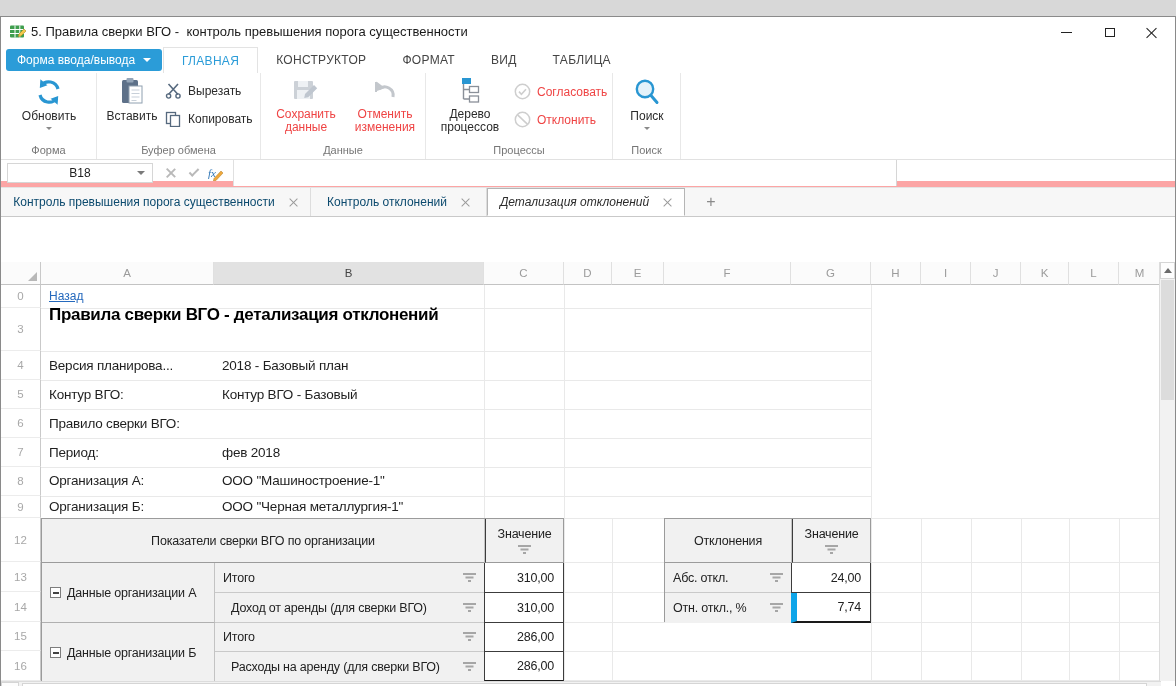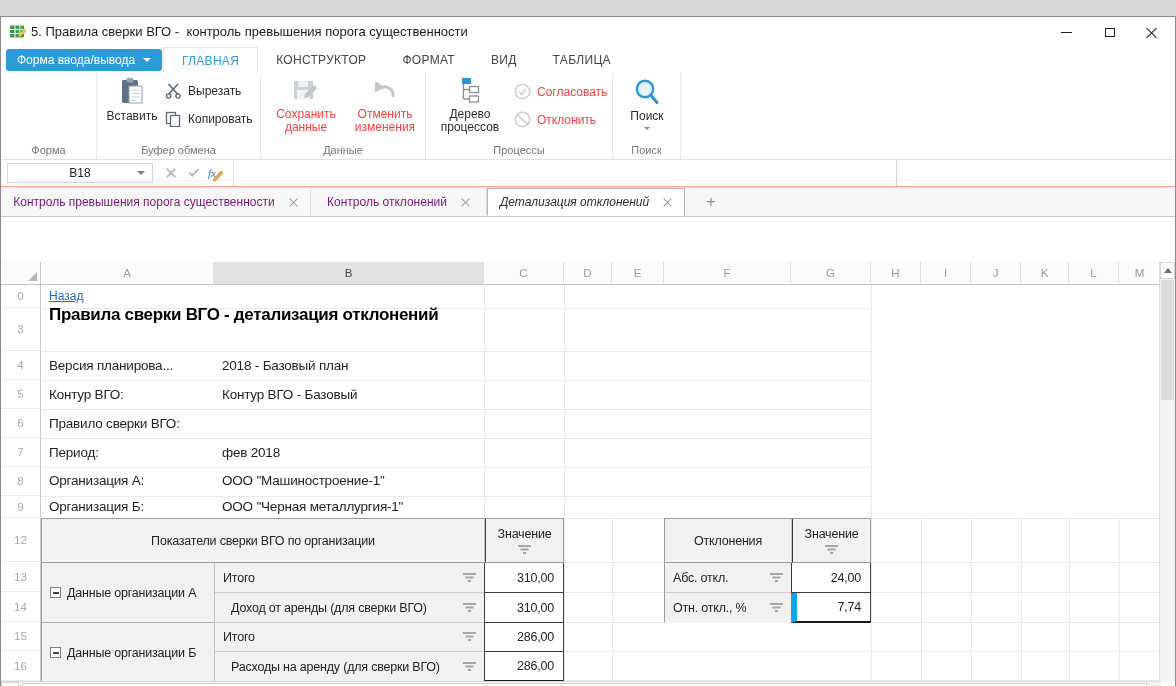--- a/index.html
+++ b/index.html
@@ -28,33 +28,33 @@
   
   .ribbon{position:absolute;top:56px;left:0;right:0;height:87px;background:#fff;border-bottom:1px solid #e1e1e1;}
   .rgroup{position:absolute;top:0;height:86px;border-right:1px solid #e8e8e8;}
   .glabel{position:absolute;bottom:3px;left:0;right:0;text-align:center;font-size:11px;color:#767676;}
   .bigbtn{position:absolute;top:4px;display:flex;flex-direction:column;align-items:center;font-size:12px;color:#2b2b2b;line-height:13px;text-align:center;}
   .bigbtn .lbl{margin-top:3px;}
   .smallbtn{position:absolute;display:flex;align-items:center;gap:6px;font-size:12px;color:#2b2b2b;}
   .disabled,.disabled .lbl{color:#ef4444;}
   .tri-tiny{width:0;height:0;border-left:3.5px solid transparent;border-right:3.5px solid transparent;border-top:3.5px solid #8a8a8a;margin-top:4px;}
   
-  .fbar{position:absolute;top:143px;left:0;right:0;height:27px;background:#fff;border-bottom:1px solid #fca5a5;}
+  .fbar{position:absolute;top:143px;left:0;right:0;height:27px;background:#fff;border-bottom:6px solid #fca5a5;}
   .namebox{position:absolute;left:6px;top:3px;width:146px;height:20px;border:1px solid #d6d6d6;background:#fff;
            font-size:12px;display:flex;align-items:center;justify-content:center;}
   .namebox .tri-down{position:absolute;right:7px;border-top-color:#7a7a7a;}
   .fico{position:absolute;top:3px;width:22px;height:20px;display:flex;align-items:center;justify-content:center;}
   .x-gray{position:relative;width:10px;height:10px;}
   .x-gray::before,.x-gray::after{content:"";position:absolute;left:4.5px;top:-1px;width:1.6px;height:12px;background:#b9b9b9;}
   .x-gray::before{transform:rotate(45deg);}.x-gray::after{transform:rotate(-45deg);}
   .chk{width:10px;height:5px;border-left:2px solid #b9b9b9;border-bottom:2px solid #b9b9b9;transform:rotate(-45deg);margin-top:-3px;}
   .finput{position:absolute;left:232px;top:0;height:26px;width:664px;border:none;border-left:1px solid #e0e0e0;border-right:1px solid #d6d6d6;outline:none;font-size:12px;padding:0 6px;font-family:"Liberation Sans",sans-serif;}
   
   .tstrip{position:absolute;top:170px;left:0;right:0;height:30px;background:#f7f7f7;border-top:1px solid #e4e4e4;border-bottom:1px solid #c9c9c9;display:flex;}
-  .stab{position:relative;height:100%;display:flex;align-items:center;justify-content:center;font-size:12px;color:#701a75;border-right:1px solid #ddd;gap:14px;padding:0 10px;}
+  .stab{position:relative;height:100%;display:flex;align-items:center;justify-content:center;font-size:12px;color:#0c4a6e;border-right:1px solid #ddd;gap:14px;padding:0 10px;}
   .stab.active{background:#fff;border:1px solid #b5b5b5;border-bottom:1px solid #fff;margin-bottom:-1px;color:#2b2b2b;font-style:italic;}
   .tx{position:relative;width:9px;height:9px;flex:0 0 auto;}
   .tx::before,.tx::after{content:"";position:absolute;left:4px;top:-1px;width:1.2px;height:11px;background:#9a9a9a;}
   .tx::before{transform:rotate(45deg);}.tx::after{transform:rotate(-45deg);}
   .addtab{width:52px;display:flex;align-items:center;justify-content:center;color:#8a8a8a;font-size:16px;}
   
   .sheet{position:absolute;top:200px;left:0;right:0;height:482px;background:#fff;overflow:hidden;}
   .ch{position:absolute;top:45px;height:23px;background:#fbfbfb;border-bottom:1px solid #c3c3c3;border-right:1px solid #e0e0e0;
       font-size:11.5px;color:#9b9b9b;display:flex;align-items:center;justify-content:center;}
   .ch.sel{background:#e2e2e2;color:#444;}
@@ -123,20 +123,30 @@
       <div class="rtab">КОНСТРУКТОР</div>
       <div class="rtab">ФОРМАТ</div>
       <div class="rtab">ВИД</div>
       <div class="rtab">ТАБЛИЦА</div>
     </div>
   </div>
 
   <div class="ribbon">
 
     <div class="rgroup" style="left:0;width:96px">
+      <div class="bigbtn" style="left:8px;width:80px">
+        <svg width="30" height="30" viewBox="0 0 30 30">
+          <path d="M24 12a9.5 9.5 0 0 0-16.8-3.4" fill="none" stroke="#2996d2" stroke-width="3.2"></path>
+          <polygon points="6.4,2.2 5.8,11 13.4,8.2" fill="#2996d2"></polygon>
+          <path d="M6 18a9.5 9.5 0 0 0 16.8 3.4" fill="none" stroke="#2996d2" stroke-width="3.2"></path>
+          <polygon points="23.6,27.8 24.2,19 16.6,21.8" fill="#2996d2"></polygon>
+        </svg>
+        <span class="lbl">Обновить</span>
+        <span class="tri-tiny"></span>
+      </div>
       <div class="glabel">Форма</div>
     </div>
 
     <div class="rgroup" style="left:96px;width:164px">
       <div class="bigbtn" style="left:6px;width:58px">
         <svg width="26" height="30" viewBox="0 0 26 30">
           <rect x="3" y="3" width="16" height="23" rx="1.5" fill="#5e7189"></rect>
           <rect x="7.5" y="1" width="7" height="4.5" rx="1" fill="#94a5b8"></rect>
           <rect x="10" y="9" width="13" height="17" fill="#fff" stroke="#8fa0b0"></rect>
           <path d="M12.5 13h8 M12.5 16.5h8 M12.5 20h8 M12.5 23.5h5" stroke="#c8d0d9" stroke-width="1.2"></path>

